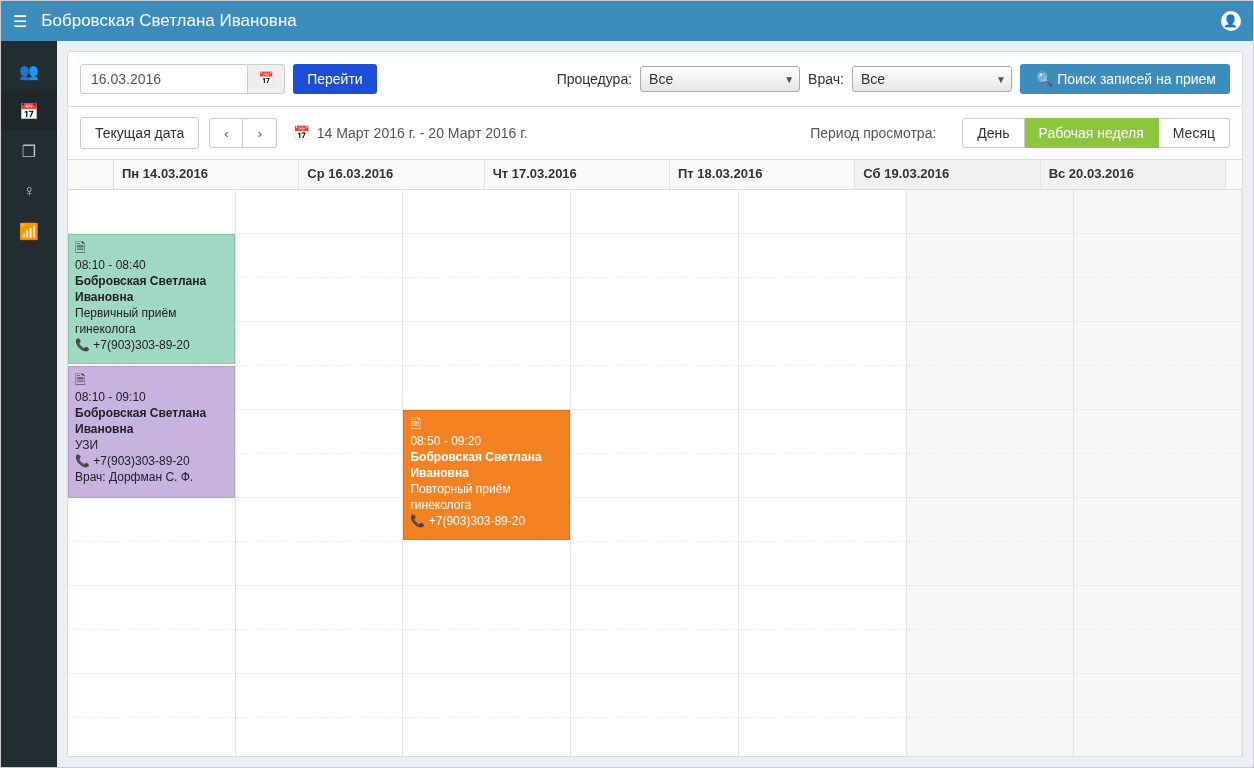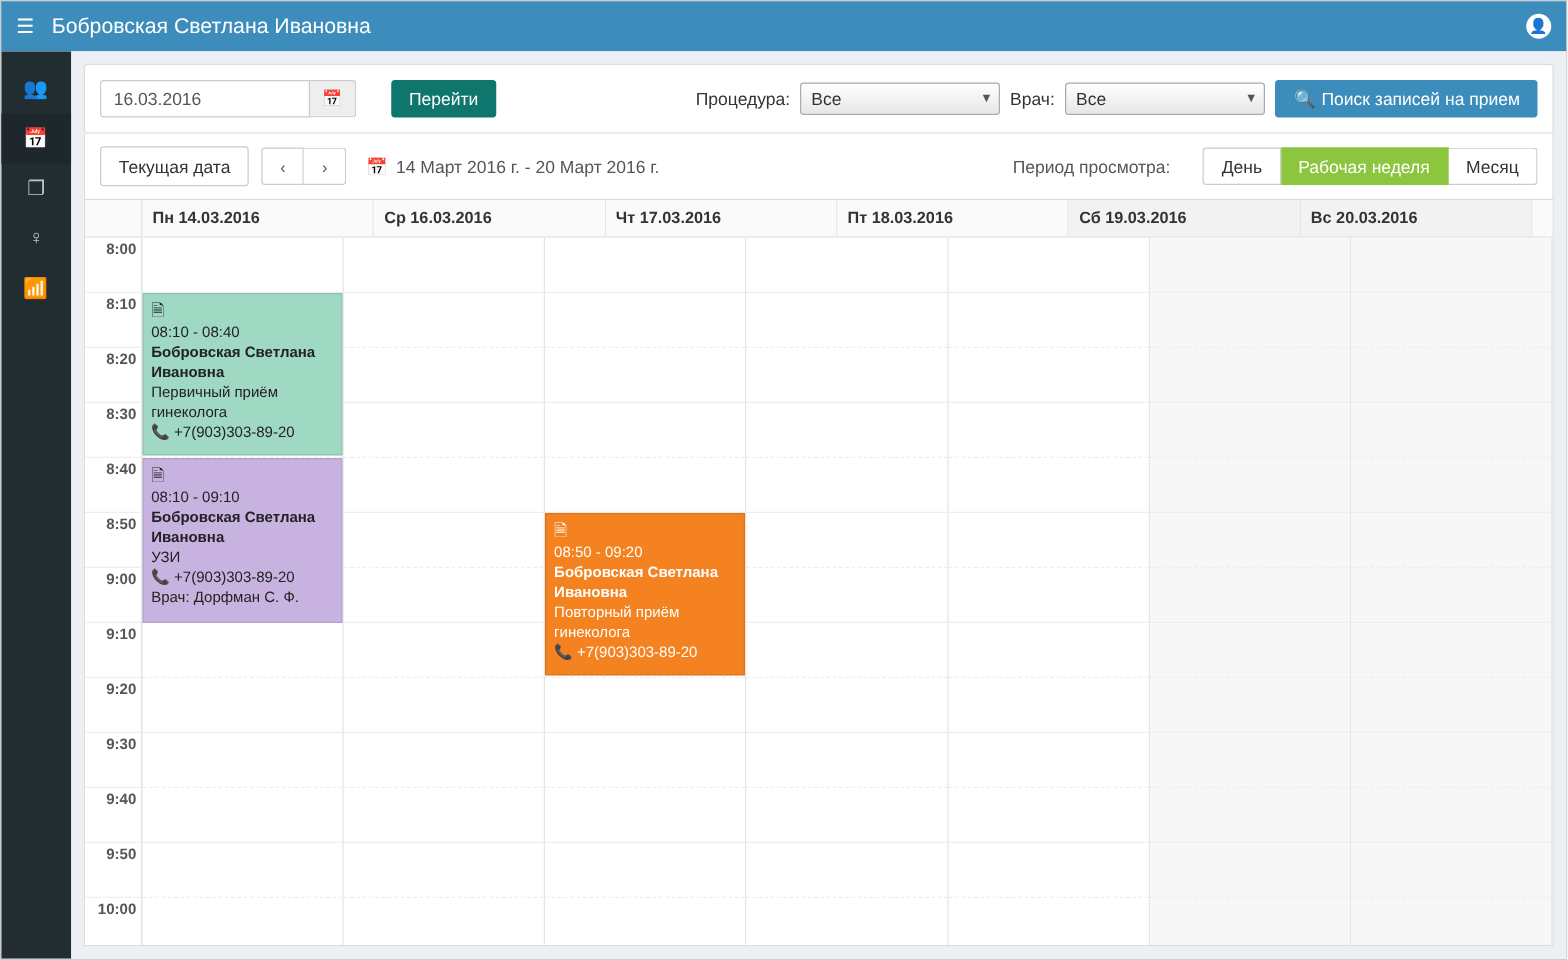--- a/index.html
+++ b/index.html
@@ -22,21 +22,21 @@
 
 
 .main { flex: 1; display: flex; flex-direction: column; background: #ecf0f5; }
 
 
 .toolbar { background: #fff; border: 1px solid #ddd; margin: 10px 10px 0 10px; padding: 12px; display: flex; align-items: center; gap: 8px; border-radius: 3px; }
 .date-input-grp { display: flex; }
 .date-input { border: 1px solid #ccc; border-radius: 3px 0 0 3px; padding: 6px 10px; width: 168px; font-size: 14px; color: #555; }
 .cal-addon { border: 1px solid #ccc; border-left: none; background: #eee; padding: 6px 10px; border-radius: 0 3px 3px 0; cursor: pointer; }
 .btn { border: none; border-radius: 3px; padding: 7px 14px; font-size: 14px; cursor: pointer; }
-.btn-green { background: #0f766e; color: #fff; margin-left: 20px; }
+.btn-green { background: #1d4ed8; color: #fff; }
 .btn-blue { background: #3c8dbc; color: #fff; padding-left: 16px; }
 .filter-grp { margin-left: auto; display: flex; align-items: center; gap: 8px; }
 .filter-grp label { font-size: 14px; }
 .sel-wrap { position: relative; display: inline-flex; }
 .sel { border: 1px solid #aaa; background: linear-gradient(#fff,#e6e6e6); padding: 4px 22px 4px 8px; border-radius: 3px; font-size: 14px; min-width: 160px; cursor: pointer; }
 .sel-arrow { position: absolute; right: 6px; top: 50%; transform: translateY(-50%); font-size: 10px; color: #555; pointer-events: none; }
 
 
 .toolbar2 { background: #fff; border: 1px solid #ddd; border-top: none; margin: 0 10px; padding: 10px 12px; display: flex; align-items: center; gap: 10px; }
 .btn-default { background: #fff; border: 1px solid #ccc; color: #333; }
@@ -165,35 +165,20 @@
             <div class="time-col-h"></div>
             <div class="day-h">Пн 14.03.2016</div>
             <div class="day-h">Ср 16.03.2016</div>
             <div class="day-h">Чт 17.03.2016</div>
             <div class="day-h">Пт 18.03.2016</div>
             <div class="day-h weekend">Сб 19.03.2016</div>
             <div class="day-h weekend">Вс 20.03.2016</div>
             <div class="scrollbar-space"></div>
           </div>
         <div class="cal-body">
-          <div class="time-col" id="time-col">
-              <div class="time-cell">8:00</div>
-              <div class="time-cell">8:10</div>
-              <div class="time-cell">8:20</div>
-              <div class="time-cell">8:30</div>
-              <div class="time-cell">8:40</div>
-              <div class="time-cell">8:50</div>
-              <div class="time-cell">9:00</div>
-              <div class="time-cell">9:10</div>
-              <div class="time-cell">9:20</div>
-              <div class="time-cell">9:30</div>
-              <div class="time-cell">9:40</div>
-              <div class="time-cell">9:50</div>
-              <div class="time-cell">10:00</div>
-            </div>
           <div class="days-grid" id="days-grid">
               <div class="day-col">
                 <div class="slot"></div>
                 <div class="slot"></div>
                 <div class="slot"></div>
                 <div class="slot"></div>
                 <div class="slot"></div>
                 <div class="slot"></div>
                 <div class="slot"></div>
                 <div class="slot"></div>

